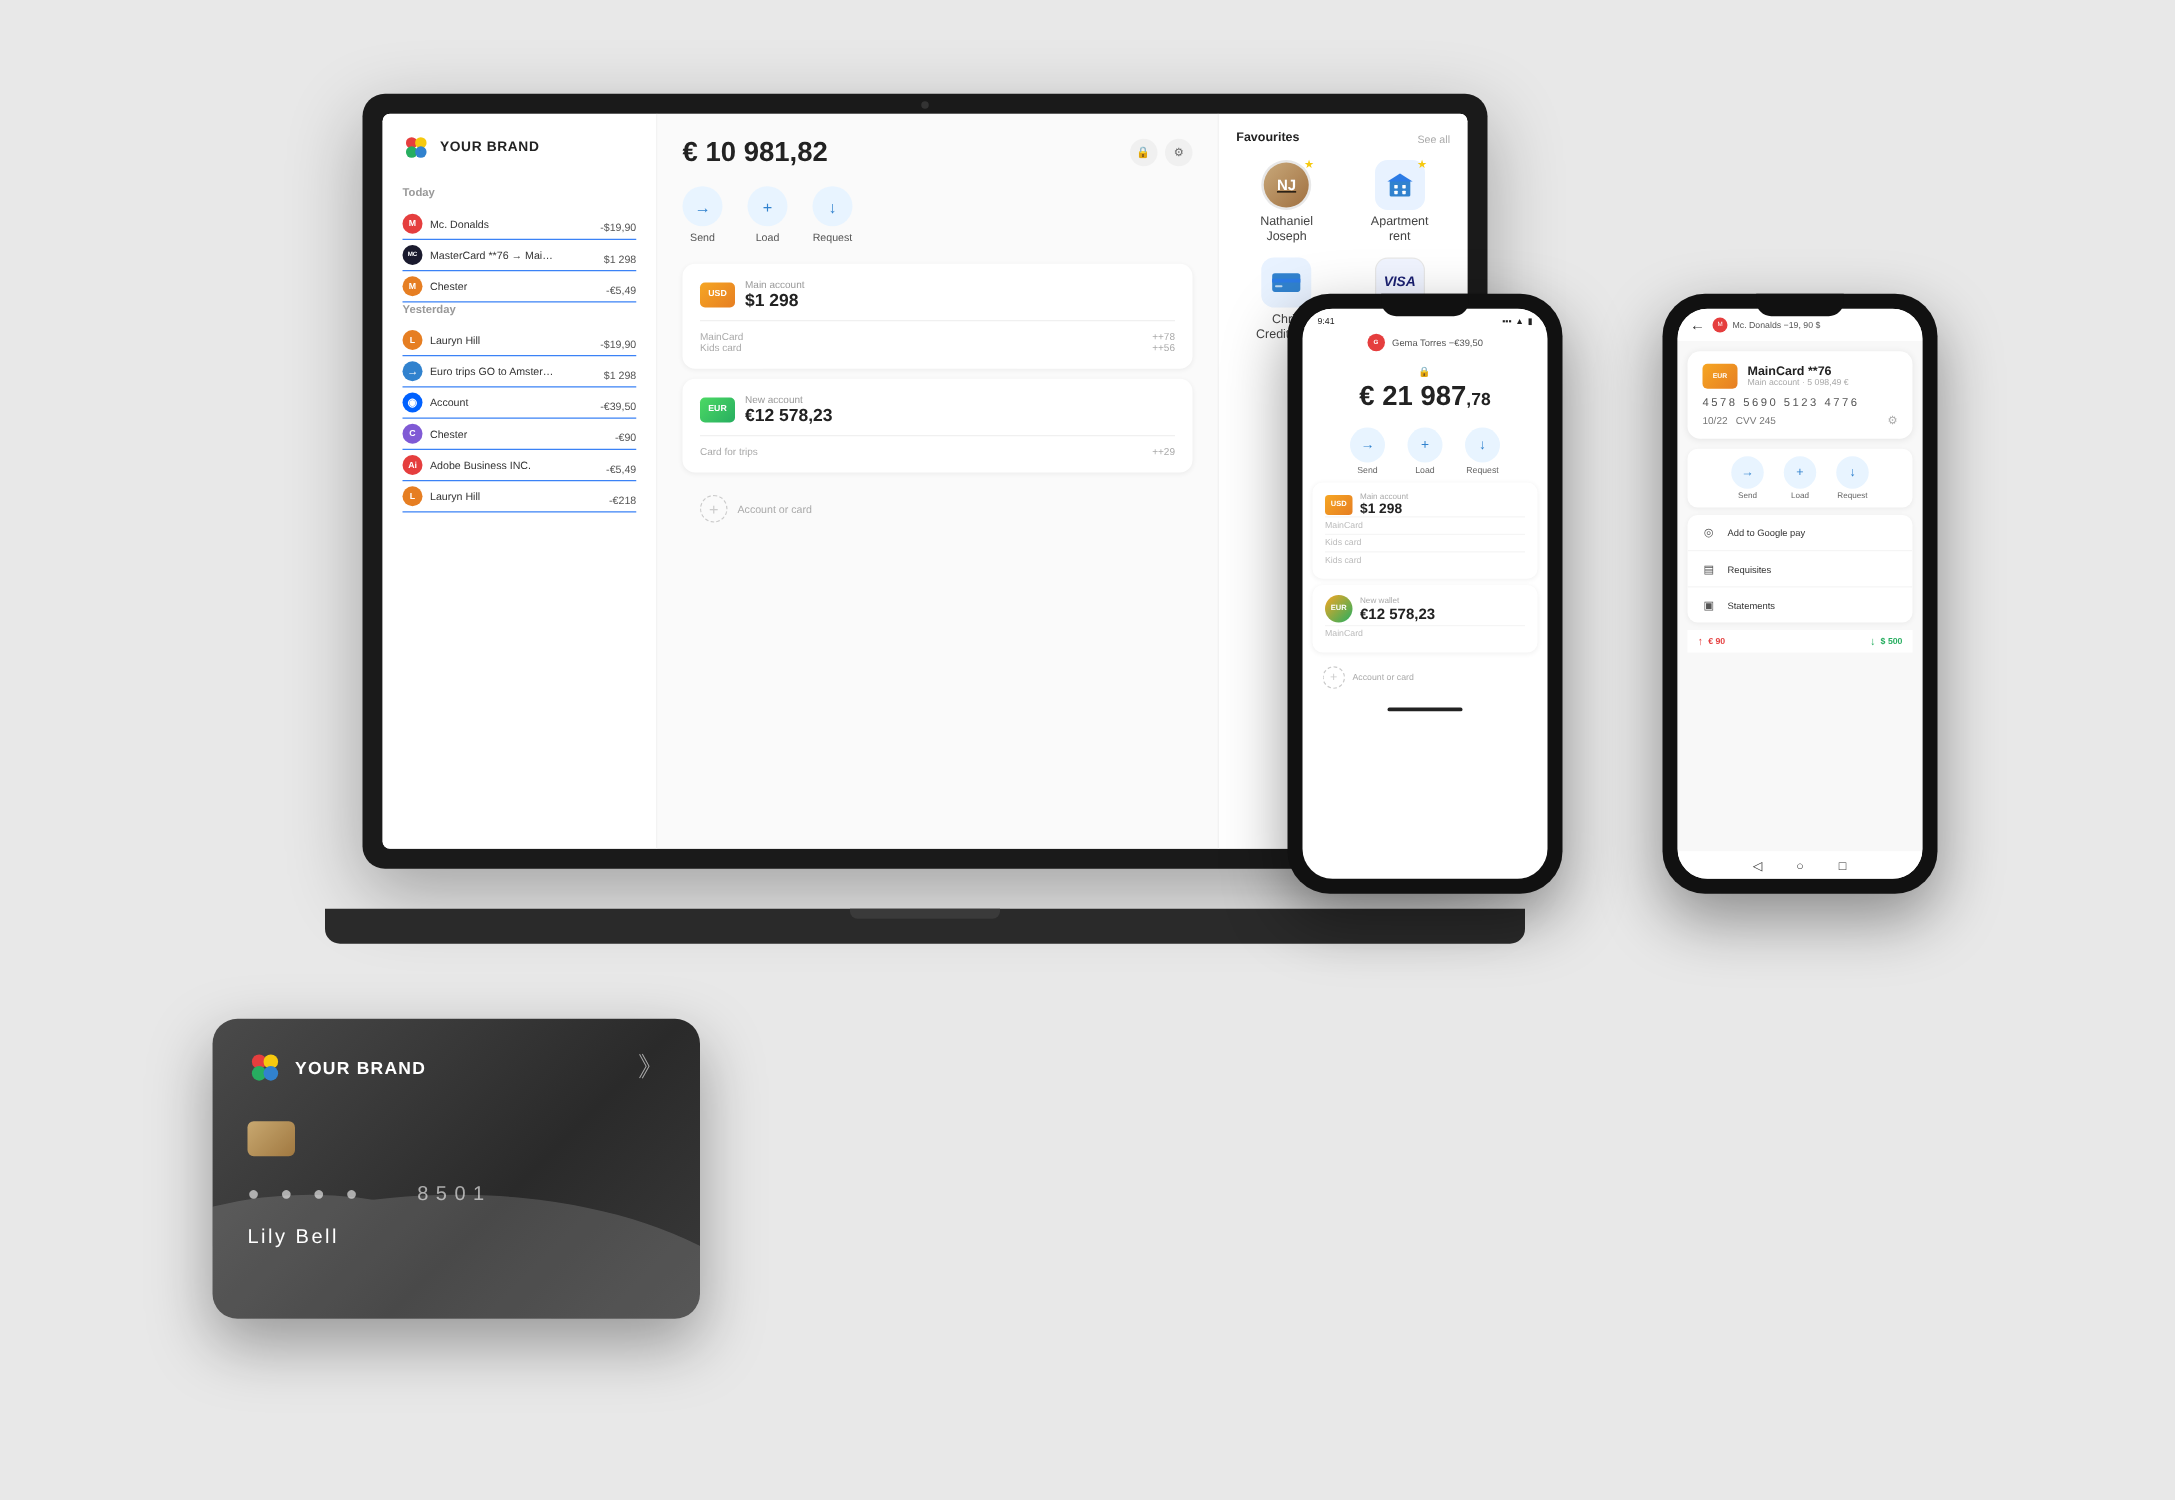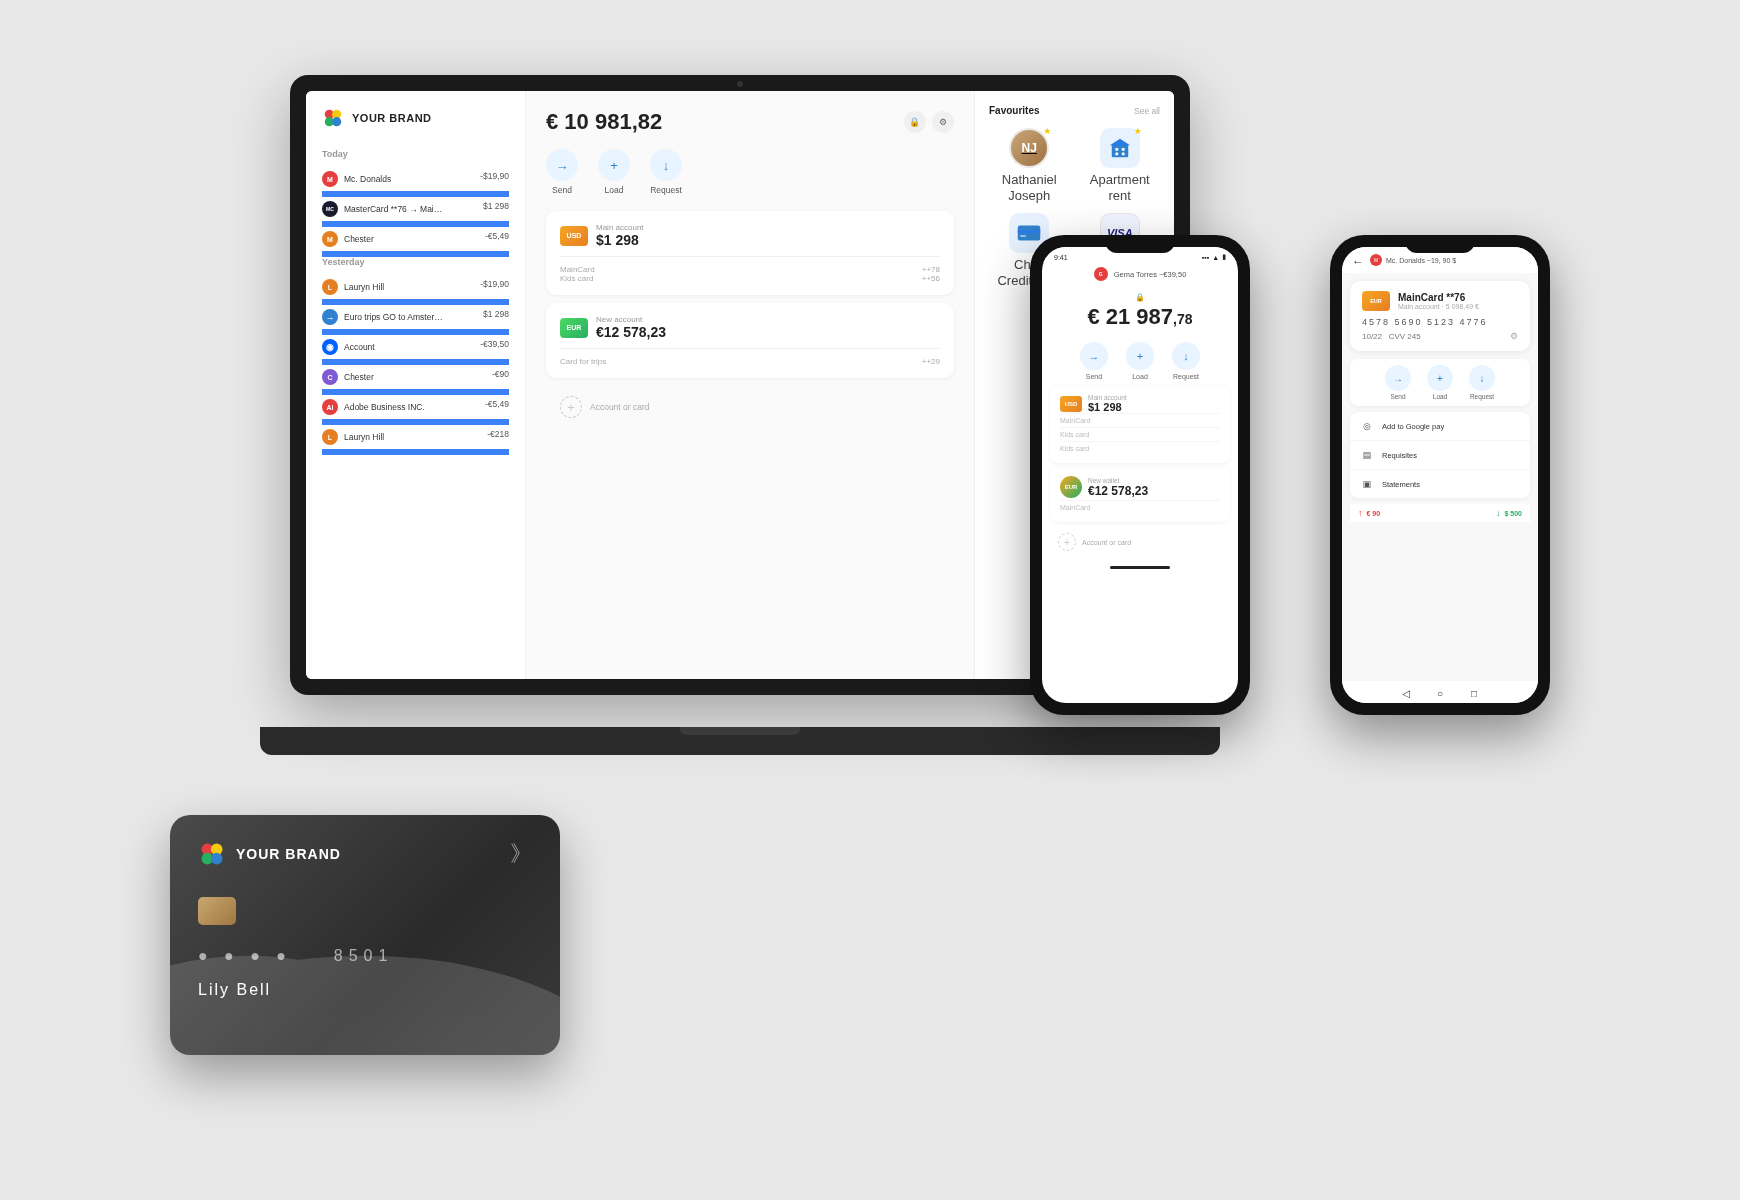--- a/index.html
+++ b/index.html
@@ -103,24 +103,24 @@
       letter-spacing: 0.5px;
     }
     .section-title {
       font-size: 9px;
       color: #999;
       font-weight: 600;
       margin-bottom: 8px;
     }
     .transaction-item {
       display: flex;
-      align-items: flex-start;
+      align-items: flex-end;
       justify-content: space-between;
       padding: 4px 0;
-      border-bottom: 6px solid #3b82f6;
+      border-bottom: 1px solid #3b82f6;
     }
     .transaction-left {
       display: flex;
       align-items: center;
       gap: 6px;
     }
     .tx-icon {
       width: 16px;
       height: 16px;
       border-radius: 50%;
@@ -353,21 +353,21 @@
       width: 40px;
       height: 40px;
       border-radius: 10px;
       display: flex;
       align-items: center;
       justify-content: center;
     }
     .fav-icon-bg.blue { background: #e8f2ff; }
     .fav-icon-bg.visa { background: #f0f4ff; }
     .fav-name {
-      font-size: 13px;
+      font-size: 10px;
       color: #444;
       text-align: center;
       line-height: 1.2;
     }
 
     
     .credit-card {
       position: absolute;
       bottom: 70px;
       left: 0;

